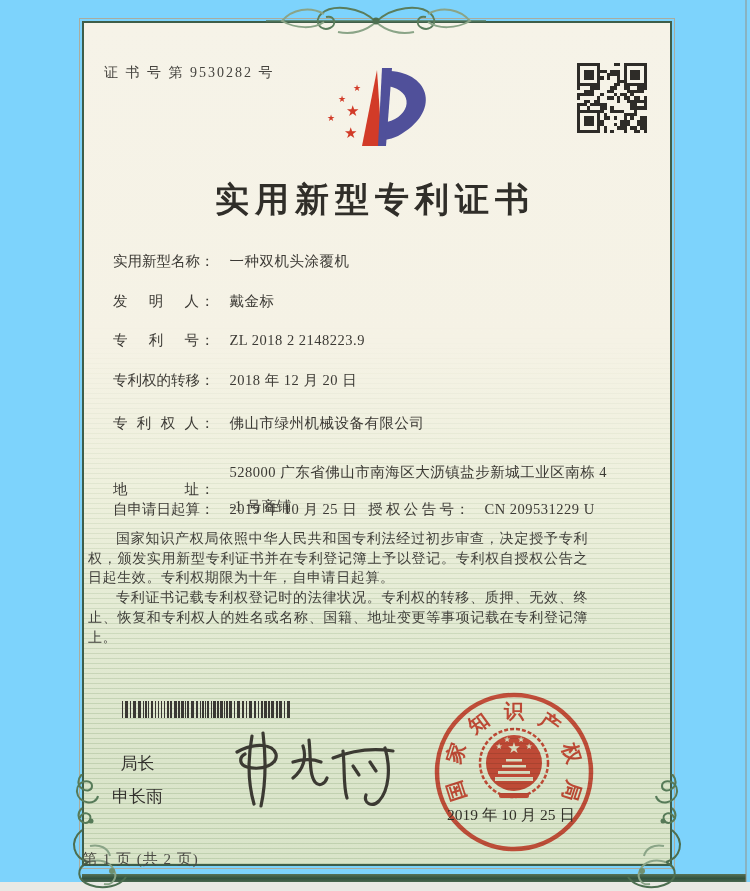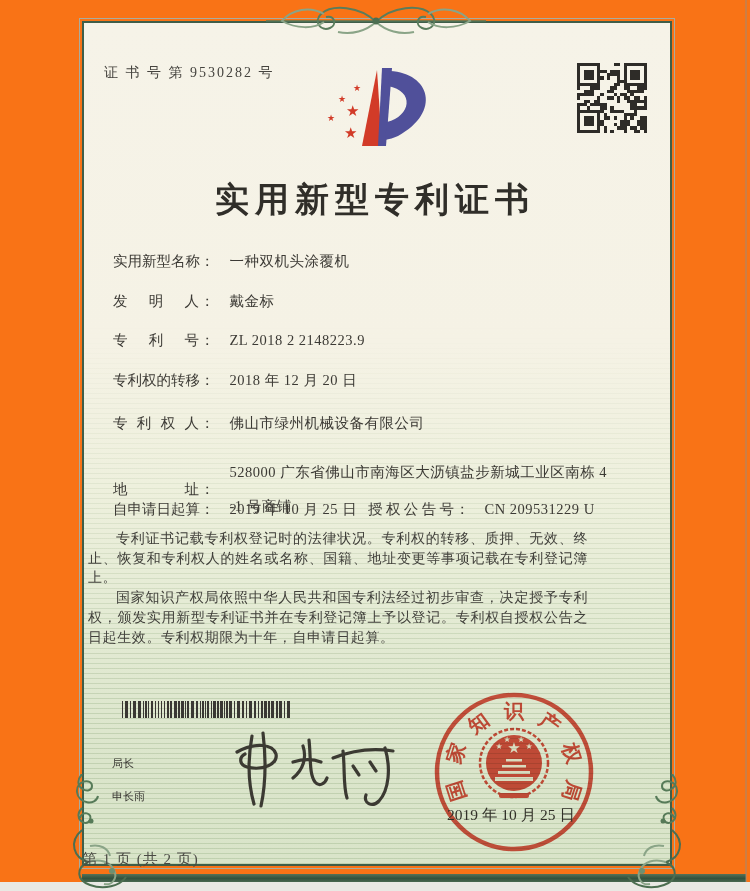--- a/index.html
+++ b/index.html
@@ -1,18 +1,18 @@
 <!DOCTYPE html>
 <html><head>
 <meta charset="utf-8">
 <style>
   html,body{margin:0;padding:0;}
   body{width:750px;height:891px;overflow:hidden;background:#efece0;
        font-family:"Liberation Serif","DejaVu Serif",serif;}
-  .page{position:relative;width:750px;height:891px;background:#f97316;overflow:hidden;}
+  .page{position:relative;width:750px;height:891px;background:#7dd3fc;overflow:hidden;}
 
   
   .frame{position:absolute;left:82px;top:21px;width:586px;height:841px;
          border:2px solid #3f5e49;outline:1px solid #a9ac9e;outline-offset:2px;
          background:linear-gradient(180deg,#f6f3e8 0%,#f5f2e5 38%,#eef0dd 55%,
                     #e3ead3 72%,#dbe5cb 88%,#d9e4c9 100%);}
   .frame::before{content:"";position:absolute;inset:0;
          background:repeating-linear-gradient(0deg,rgba(118,150,100,.25) 0 1px,rgba(0,0,0,0) 1px 5px);
          -webkit-mask-image:linear-gradient(180deg,transparent 0%,transparent 36%,rgba(0,0,0,.5) 58%,#000 82%);
          mask-image:linear-gradient(180deg,transparent 0%,transparent 36%,rgba(0,0,0,.5) 58%,#000 82%);}
@@ -35,21 +35,21 @@
   .fvalue{letter-spacing:.5px;margin-left:11px;}
   .fvalue.multiline{white-space:pre-line;width:445px;line-height:34px;}
 
   .paras{left:88px;top:529px;width:500px;font-size:14px;line-height:19.7px;color:#41403b;
          text-align:justify;letter-spacing:.6px;}
   .paras p{margin:0;text-indent:2em;}
 
   .barcode{left:122px;top:701px;width:170px;height:17px;}
 
   .officer{left:112px;top:747px;font-family:"Liberation Sans","DejaVu Sans",sans-serif;
-           font-size:11px;color:#35332f;line-height:33px;}
+           font-size:17px;color:#35332f;line-height:33px;text-align:center;}
 
   .footer{left:82px;top:850px;width:586px;text-align:left;font-size:15px;color:#4a4a44;letter-spacing:1px;}
 
   .sig{left:215px;top:718px;}
   .seal{left:429px;top:687px;mix-blend-mode:multiply;}
   .qr{left:577px;top:63px;}
   .logo{left:310px;top:58px;}
   .ornament-top{left:266px;top:1px;}
   .corner{left:60px;top:774px;}
   .corner.right{left:616px;transform:scaleX(-1);}
@@ -390,22 +390,22 @@
       <span class="fcolon">：</span>
       <span class="fvalue">2019 年 10 月 25 日</span>
   </div>
   <div class="abs frow" style="left:368px;top:500px">
     <span class="flabel">授权公告号</span>
       <span class="fcolon">：</span>
       <span class="fvalue">CN 209531229 U</span>
   </div>
 
   <div class="abs paras">
+    <p>国家知识产权局依照中华人民共和国专利法经过初步审查，决定授予专利权，颁发实用新型专利证书并在专利登记簿上予以登记。专利权自授权公告之日起生效。专利权期限为十年，自申请日起算。</p>
     <p>专利证书记载专利权登记时的法律状况。专利权的转移、质押、无效、终止、恢复和专利权人的姓名或名称、国籍、地址变更等事项记载在专利登记簿上。</p>
-    <p>国家知识产权局依照中华人民共和国专利法经过初步审查，决定授予专利权，颁发实用新型专利证书并在专利登记簿上予以登记。专利权自授权公告之日起生效。专利权期限为十年，自申请日起算。</p>
   </div>
 
   <svg class="abs barcode" width="170" height="17" viewBox="0 0 170 17" shape-rendering="crispEdges">
       <rect x="0" y="0" width="1" height="17" fill="#3a3833"></rect>
       <rect x="3" y="0" width="3" height="17" fill="#3a3833"></rect>
       <rect x="8" y="0" width="1" height="17" fill="#3a3833"></rect>
       <rect x="11" y="0" width="3" height="17" fill="#3a3833"></rect>
       <rect x="16" y="0" width="3" height="17" fill="#3a3833"></rect>
       <rect x="21" y="0" width="1" height="17" fill="#3a3833"></rect>
       <rect x="23" y="0" width="2" height="17" fill="#3a3833"></rect>

